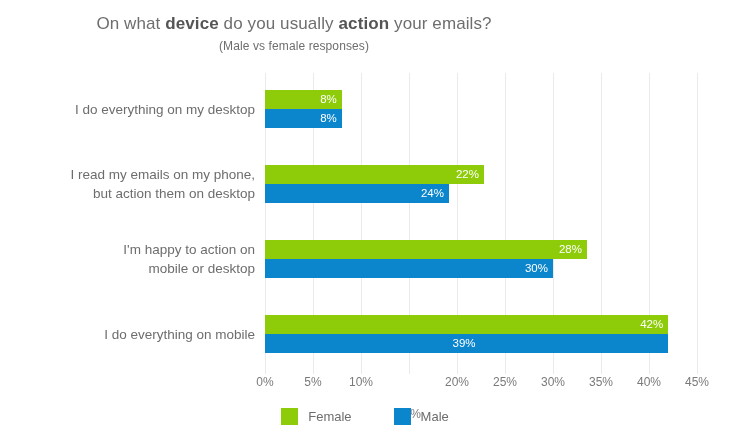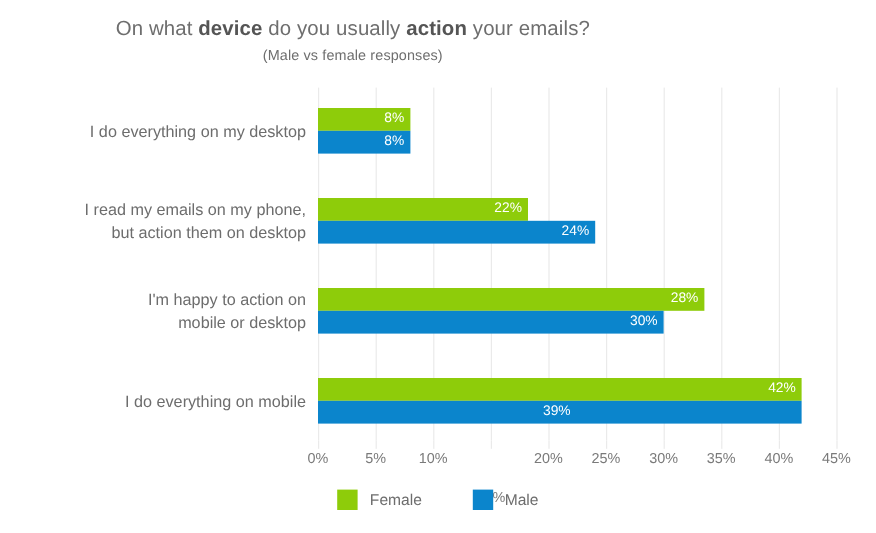--- a/index.html
+++ b/index.html
@@ -162,22 +162,22 @@
       <div class="gridline" style="left: 336px;"></div>
       <div class="gridline" style="left: 384px;"></div>
       <div class="gridline" style="left: 432px;"></div>
     </div>
   <div id="bars">
       <div class="cat-row" style="top: 17px;">
         <div class="bar bar-female" style="width: 76.8px; background: rgb(142, 204, 10);">8%</div>
         <div class="bar bar-male" style="width: 76.8px; background: rgb(11, 133, 204);">8%</div>
       </div>
       <div class="cat-row" style="top: 92px;">
-        <div class="bar bar-female" style="width: 175px; background: rgb(142, 204, 10);">22%</div>
-        <div class="bar bar-male" style="width: 231px; background: rgb(11, 133, 204);">24%</div>
+        <div class="bar bar-female" style="width: 219px; background: rgb(142, 204, 10);">22%</div>
+        <div class="bar bar-male" style="width: 184px; background: rgb(11, 133, 204);">24%</div>
       </div>
       <div class="cat-row" style="top: 167px;">
         <div class="bar bar-female" style="width: 322px; background: rgb(142, 204, 10);">28%</div>
         <div class="bar bar-male" style="width: 288px; background: rgb(11, 133, 204);">30%</div>
       </div>
       <div class="cat-row" style="top: 242px;">
         <div class="bar bar-female" style="width: 403.2px; background: rgb(142, 204, 10);">42%</div>
         <div class="bar bar-male" style="width: 403px; background: rgb(11, 133, 204); text-align: center;">39%</div>
       </div>
     </div>

